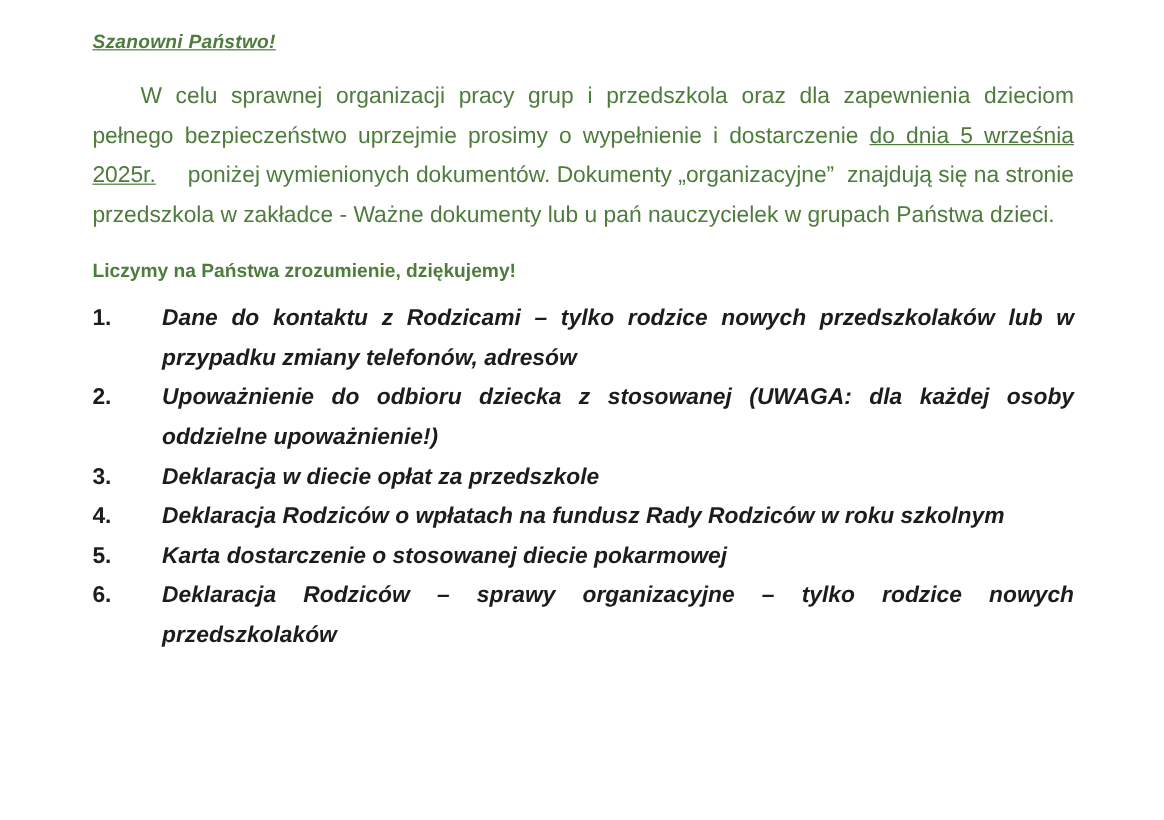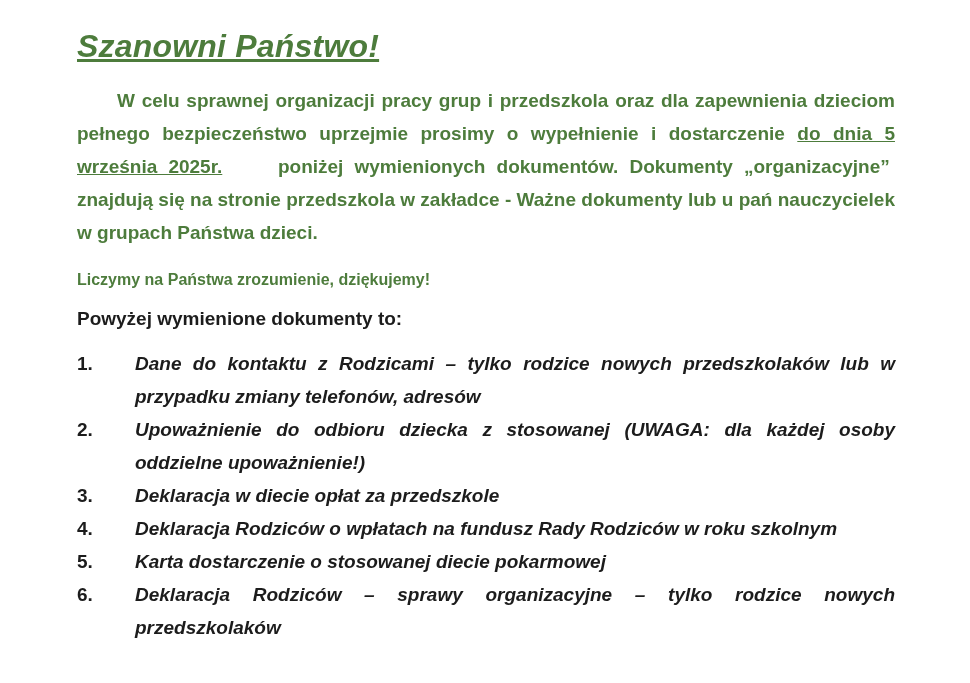--- a/index.html
+++ b/index.html
@@ -18,32 +18,32 @@
     background: #ffffff;
   }
   .content {
     position: absolute;
     left: 77px;
     top: 26px;
     width: 818px;
   }
   .doc-title {
     color: #4d7c3c;
-    font-size: 32px;
+    font-size: 16px;
     font-weight: bold;
     font-style: italic;
     text-decoration: underline;
     line-height: 1.25;
     margin: 0 0 18px 0;
     letter-spacing: 0.2px;
   }
   .intro {
     color: #4d7c3c;
     font-size: 19px;
-    font-weight: bold;
+    font-weight: normal;
     line-height: 33px;
     text-align: justify;
     text-indent: 40px;
     margin: 0 0 14px 0;
   }
   .intro .underlined {
     text-decoration: underline;
   }
   .thanks {
     color: #4d7c3c;
@@ -84,21 +84,20 @@
 
 <div class="page">
   <div class="content">
 
     <h1 class="doc-title">Szanowni Państwo!</h1>
 
     <p class="intro"><span>W celu sprawnej organizacji pracy grup i przedszkola oraz dla zapewnienia dzieciom pełnego bezpieczeństwo uprzejmie prosimy o wypełnienie i dostarczenie </span><span class="underlined">do dnia 5 września 2025r.</span><span>&nbsp;&nbsp;&nbsp;&nbsp; poniżej wymienionych dokumentów. Dokumenty „organizacyjne”&nbsp; znajdują się na stronie przedszkola w zakładce - Ważne dokumenty lub u pań nauczycielek w grupach Państwa dzieci.</span></p>
 
     <p class="thanks">Liczymy na Państwa zrozumienie, dziękujemy!</p>
 
-    <p class="list-heading">Powyżej wymienione dokumenty to:</p>
 
     <div class="doc-list">
 
       <div class="doc-list-item">
         <span class="item-number">1.</span>
         <span class="item-text">Dane do kontaktu z Rodzicami – tylko rodzice nowych przedszkolaków lub w przypadku zmiany telefonów, adresów</span>
       </div>
 
       <div class="doc-list-item">
         <span class="item-number">2.</span>

